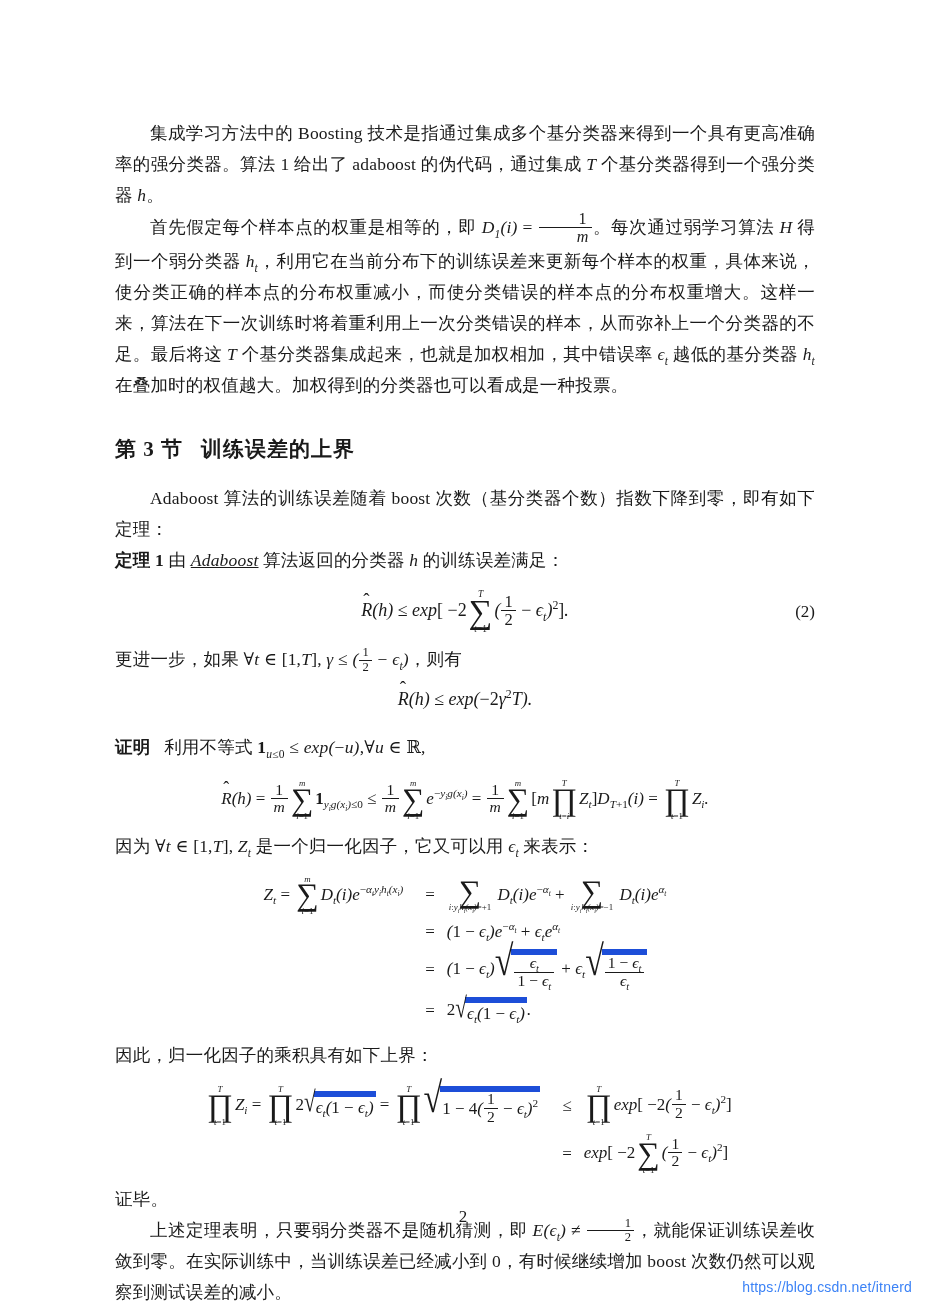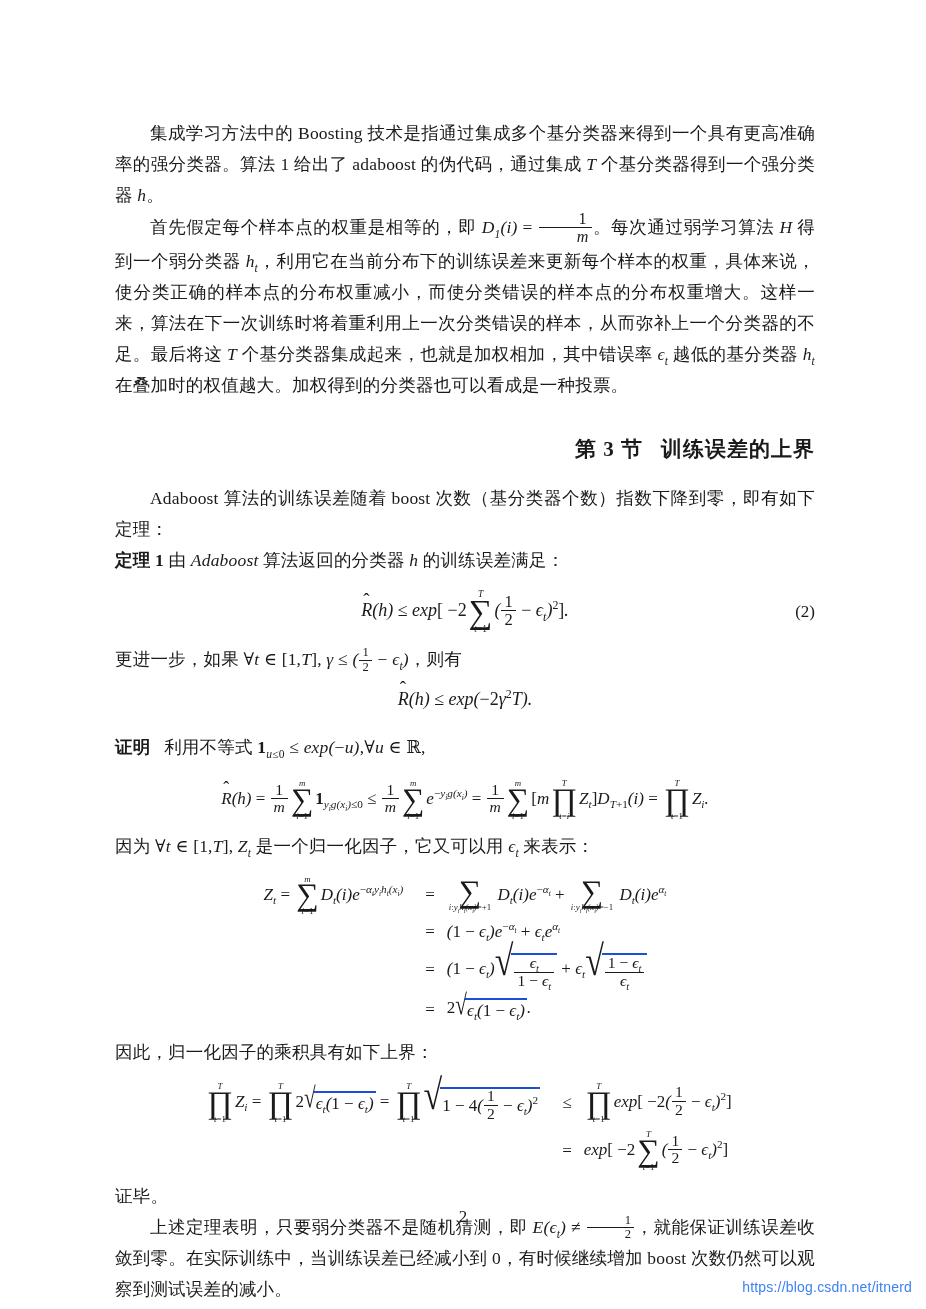--- a/index.html
+++ b/index.html
@@ -36,25 +36,24 @@
     text-justify: inter-character;
     text-indent: 2em;
     letter-spacing: 0.2px;
   }
   p.noindent { text-indent: 0; }
   .secheading {
     font-size: 21px;
     font-weight: bold;
     margin: 34px 0 20px 0;
     letter-spacing: 1px;
-    text-align: right;
   }
   .secheading .gap { display: inline-block; width: 18px; }
   .thm-lead { font-weight: bold; }
-  .it { font-style: italic; }
+  .it { font-style: italic; text-decoration: underline; }
   
   .math {
     font-family: "Liberation Serif", "DejaVu Serif", serif;
     font-style: italic;
     white-space: nowrap;
   }
   .math .up { font-style: normal; }
   .eqblock {
     position: relative;
     text-align: center;
@@ -123,21 +122,21 @@
   }
   .sqrt > .radical {
     display: inline-block;
     font-size: 1.25em;
     transform: scaleY(1.35) translateY(0.02em);
     transform-origin: bottom;
     font-style: normal;
   }
   .sqrt > .rad-body {
     display: inline-block;
-    border-top: 2px solid #1d4ed8;
+    border-top: 6px solid #1d4ed8;
     padding: 1px 2px 0 2px;
     margin-left: -2px;
   }
   .sqrt.tall > .radical { font-size: 2.0em; transform: scaleY(1.25); }
   .hat {
     position: relative;
     display: inline-block;
   }
   .hat::after {
     content: "ˆ";

